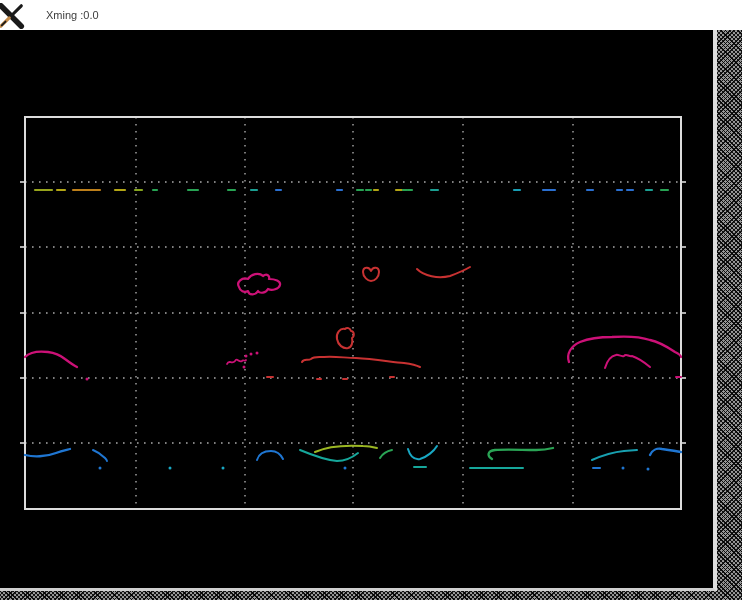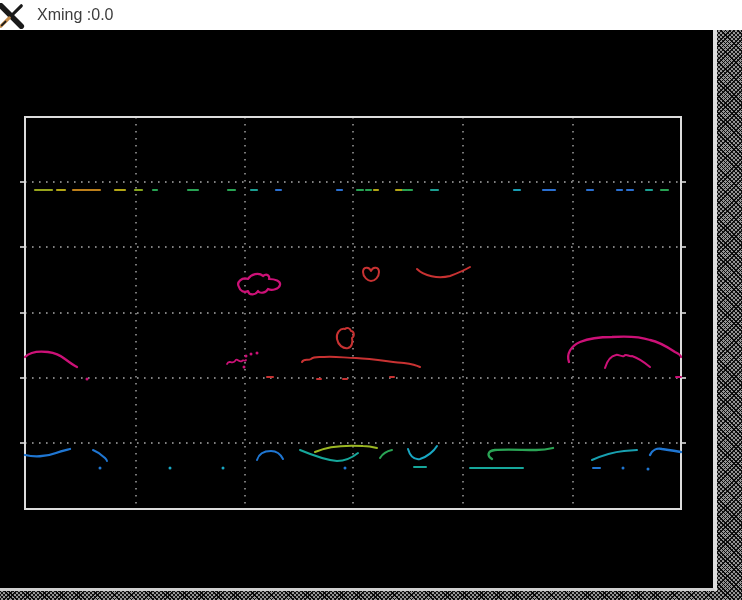--- a/index.html
+++ b/index.html
@@ -2,21 +2,21 @@
 <html><head>
 <meta charset="utf-8">
 <style>
   html,body{margin:0;padding:0;width:742px;height:600px;overflow:hidden;
     font-family:"Liberation Sans",sans-serif;background:#000;}
   .stage{position:relative;width:742px;height:600px;}
 
   .titlebar{position:absolute;left:0;top:0;width:742px;height:30px;background:#ffffff;
     display:flex;align-items:center;z-index:5;}
   .app-icon{width:30px;height:26px;margin-left:-3px;margin-top:2px;flex:0 0 auto;}
-  .title-text{font-size:16px;color:#3d3d3d;margin-left:10px;white-space:pre;}
+  .title-text{font-size:11px;color:#3d3d3d;margin-left:19px;white-space:pre;}
 
   .desktop{position:absolute;left:0;top:30px;width:742px;height:570px;
     background-color:#8d8d8d;
     background-image:
       repeating-linear-gradient(45deg, rgba(0,0,0,.9) 0 1px, transparent 1px 3px),
       repeating-linear-gradient(135deg, rgba(0,0,0,.85) 0 1px, transparent 1px 3px),
       repeating-linear-gradient(0deg, rgba(255,255,255,.12) 0 1px, transparent 1px 2px);
     z-index:1;}
 
   .app-window{position:absolute;left:0;top:30px;width:713px;height:558px;background:#000000;

